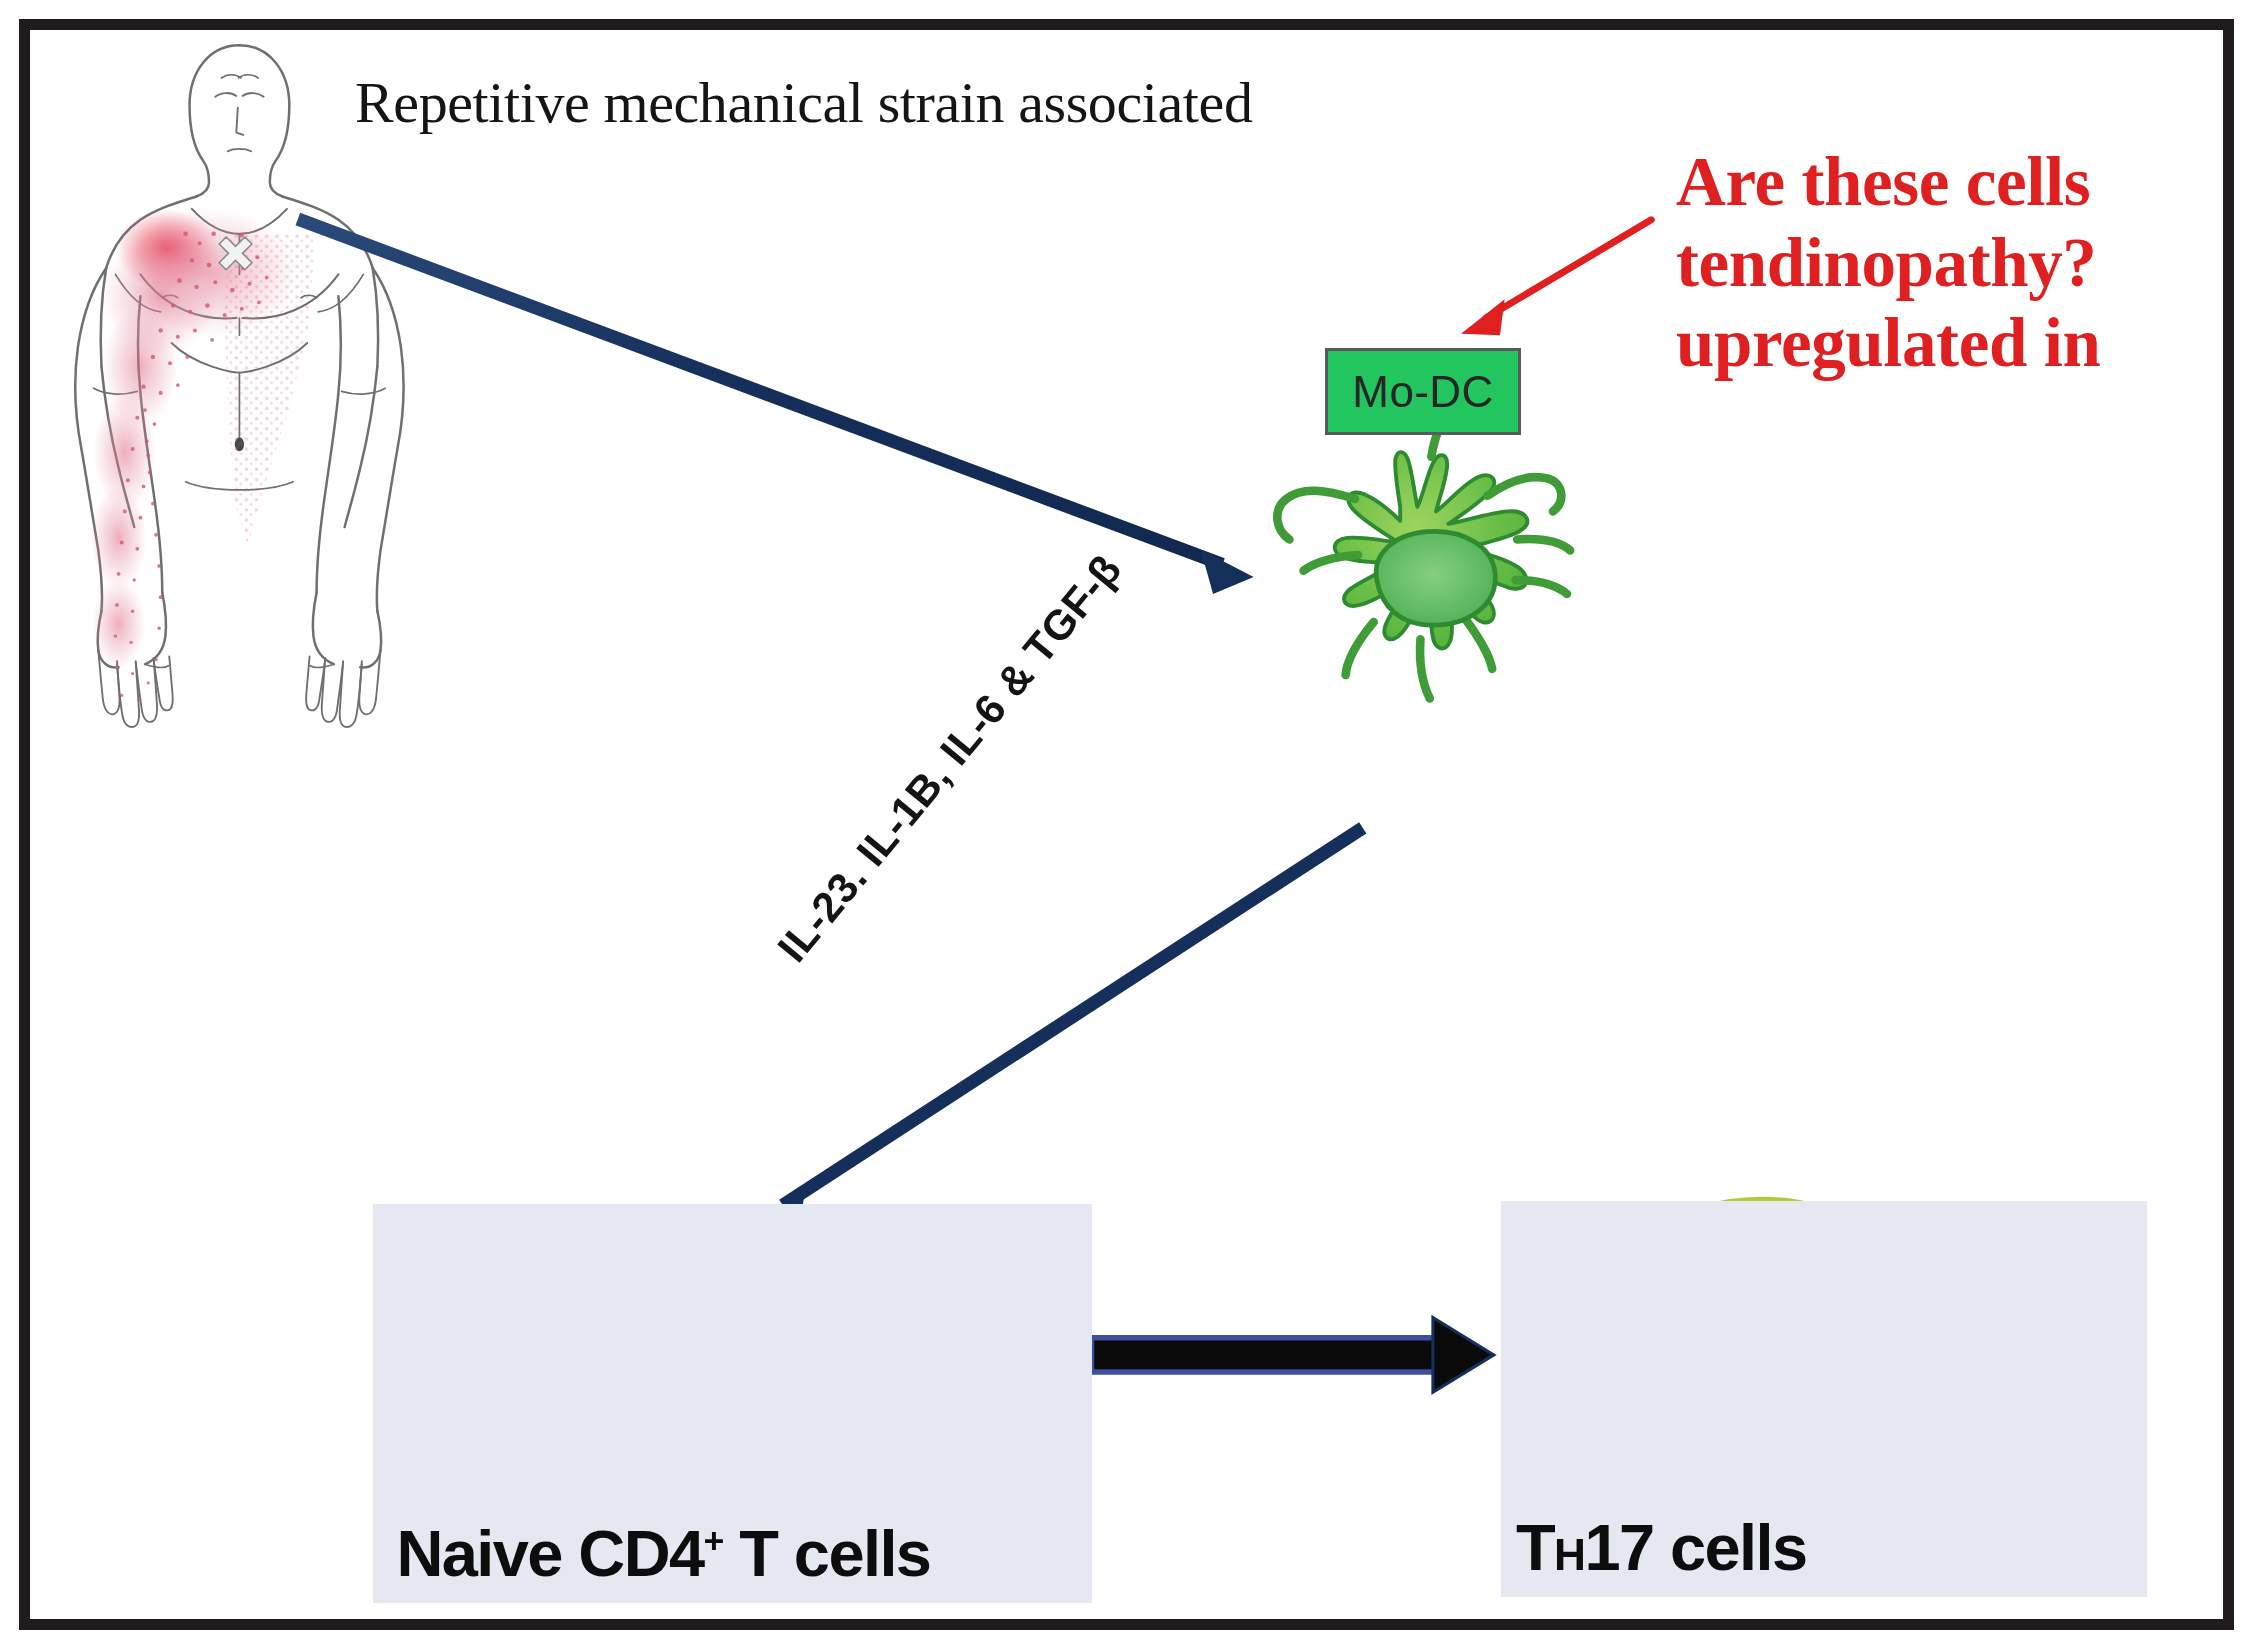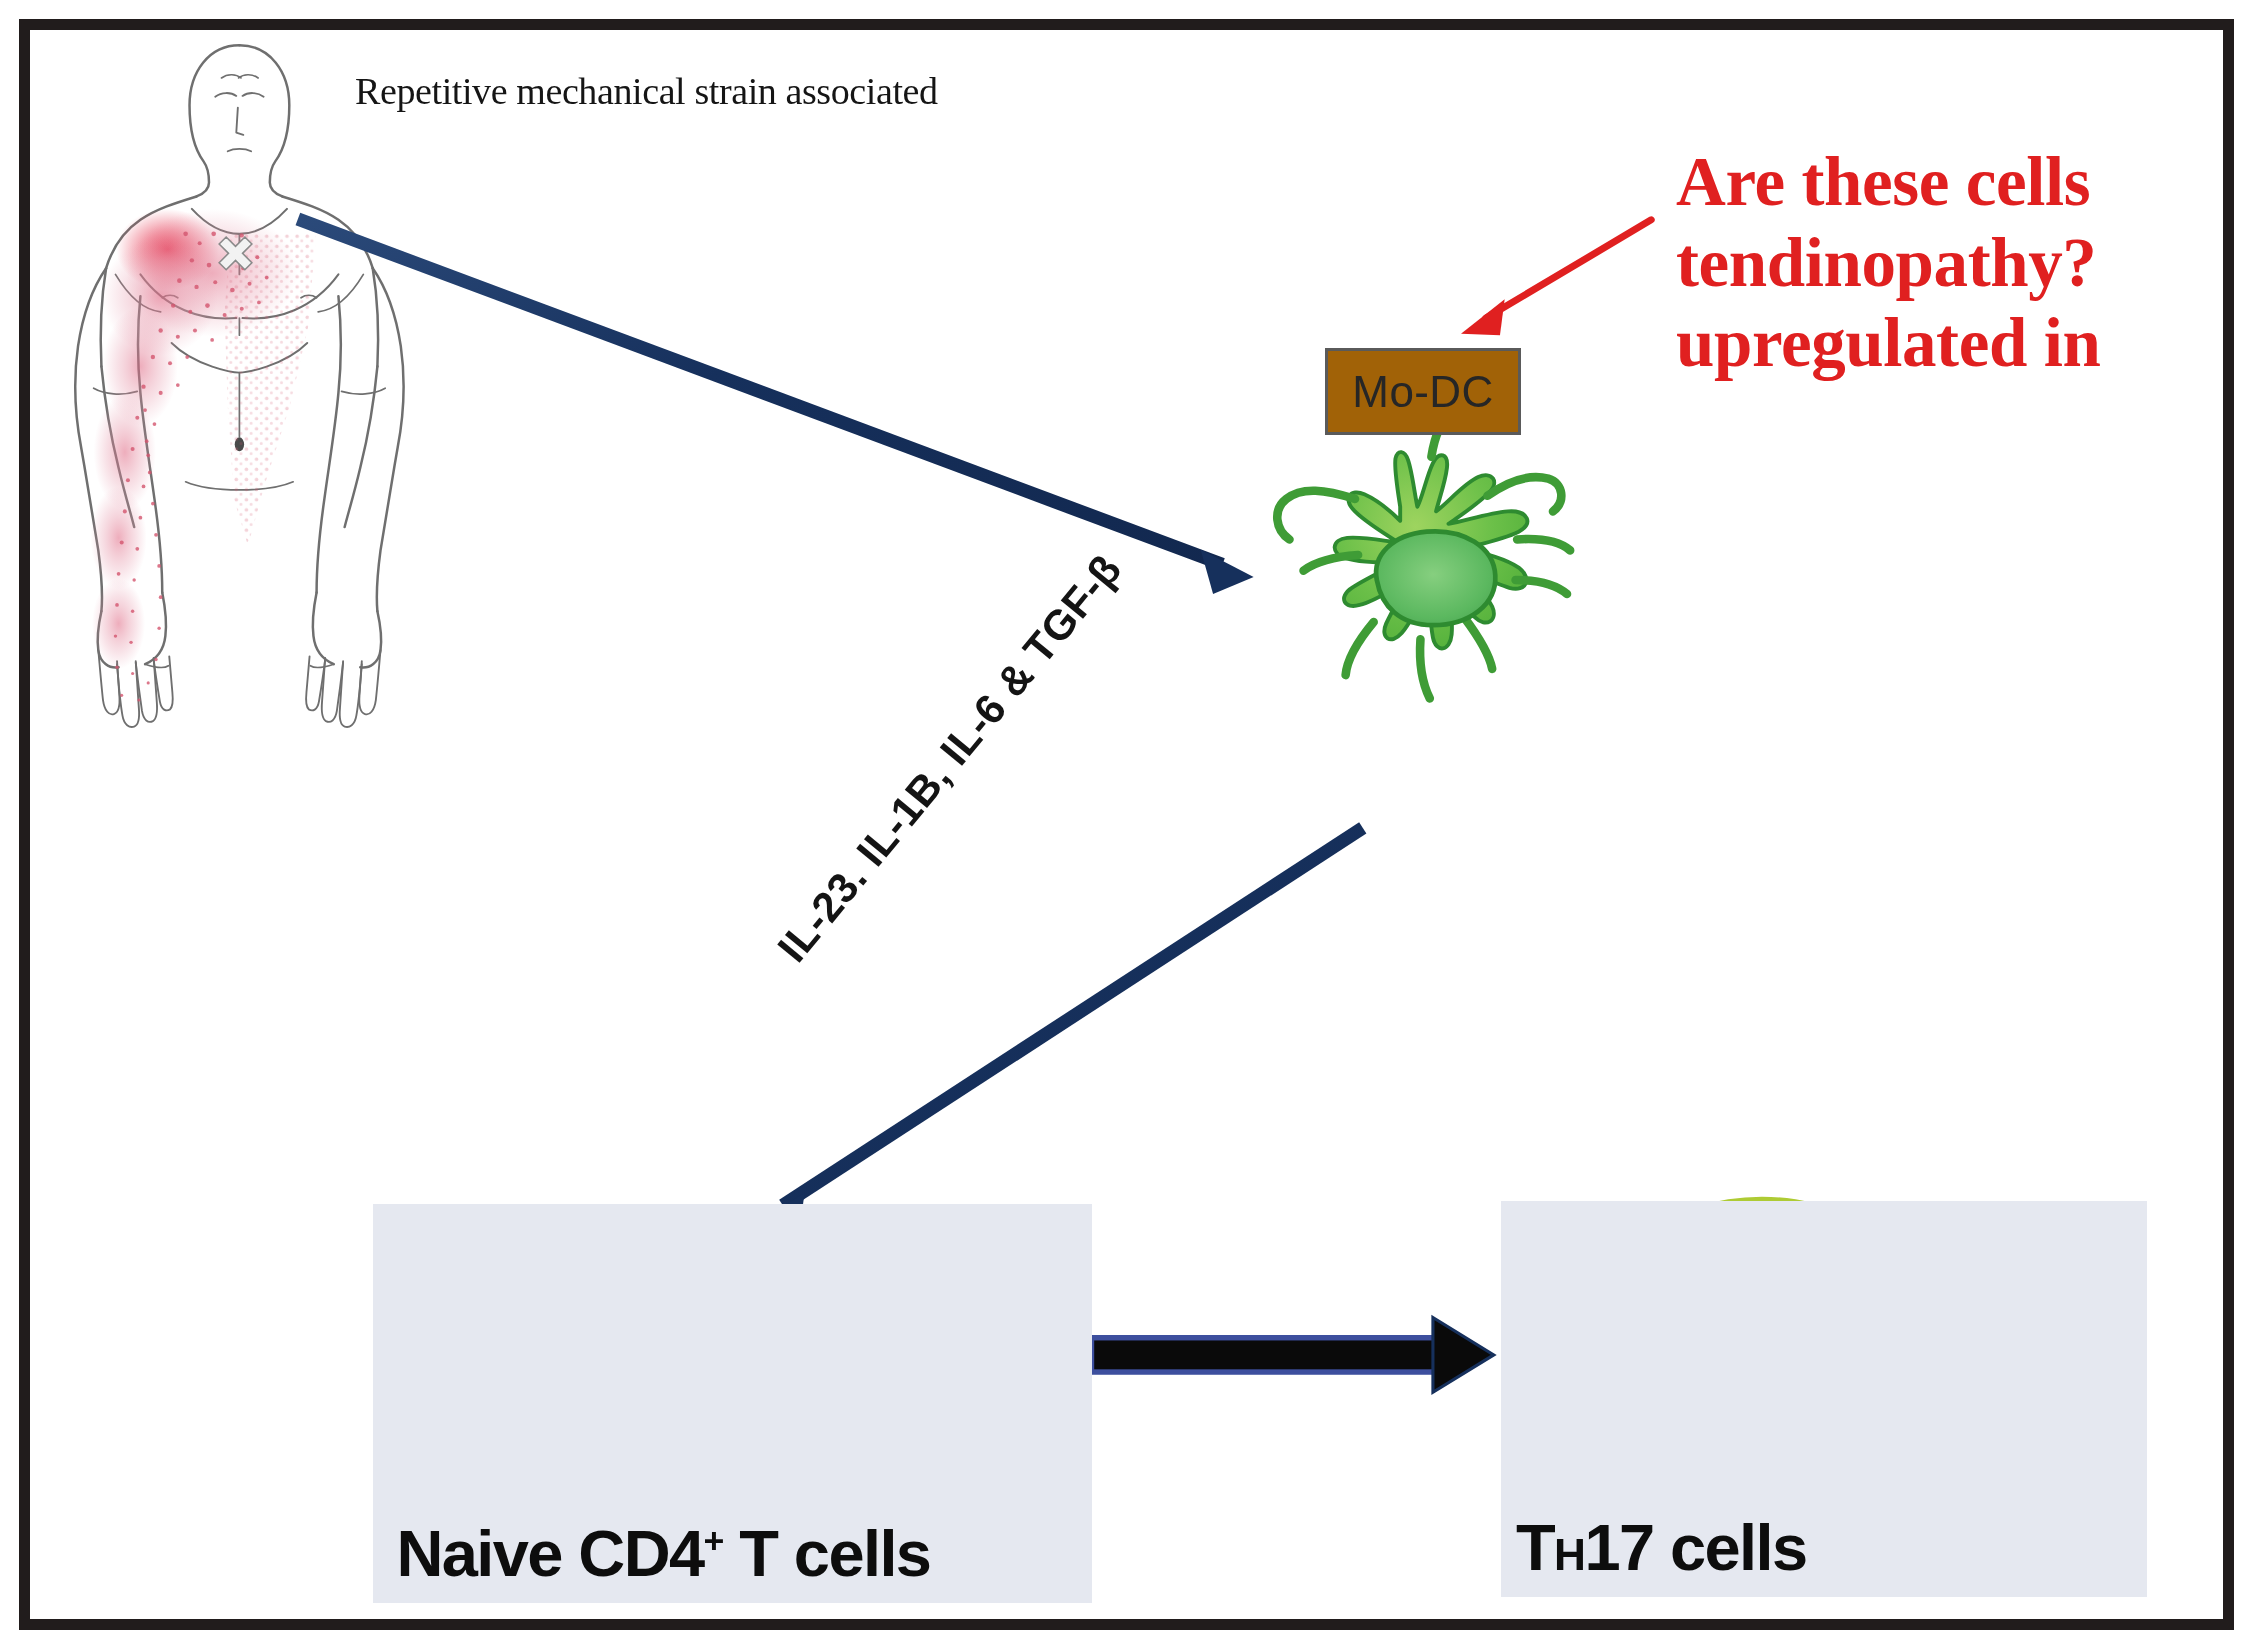--- a/index.html
+++ b/index.html
@@ -24,21 +24,21 @@
 
   
   #art{position:absolute;left:0;top:0;width:2250px;height:1648px;pointer-events:none;}
 
   
   .dampTxt{
     position:absolute;
     left:355px;top:69px;
     width:1037px;
     font-family:"Liberation Serif",serif;
-    font-size:38px;
+    font-size:58px;
     line-height:1.16;
     color:#151515;
     letter-spacing:-0.4px;
   }
   .questionTxt{
     position:absolute;
     left:1676px;top:142px;
     width:546px;
     font-family:"Liberation Serif",serif;
     font-size:69px;
@@ -47,21 +47,21 @@
     letter-spacing:-0.4px;
     font-weight:bold;
   }
 
   
   #modc{
     position:absolute;
     left:1325px;top:348px;
     width:196px;height:87px;
     border:3.9px solid #5a5a5a;
-    background:#a16207;
+    background:#22c55e;
     box-sizing:border-box;
     display:flex;align-items:center;justify-content:center;
     font-family:"Liberation Sans",sans-serif;
     font-size:44px;
     color:#262626;
     letter-spacing:0.4px;
   }
 
   
   .cellPanel{

